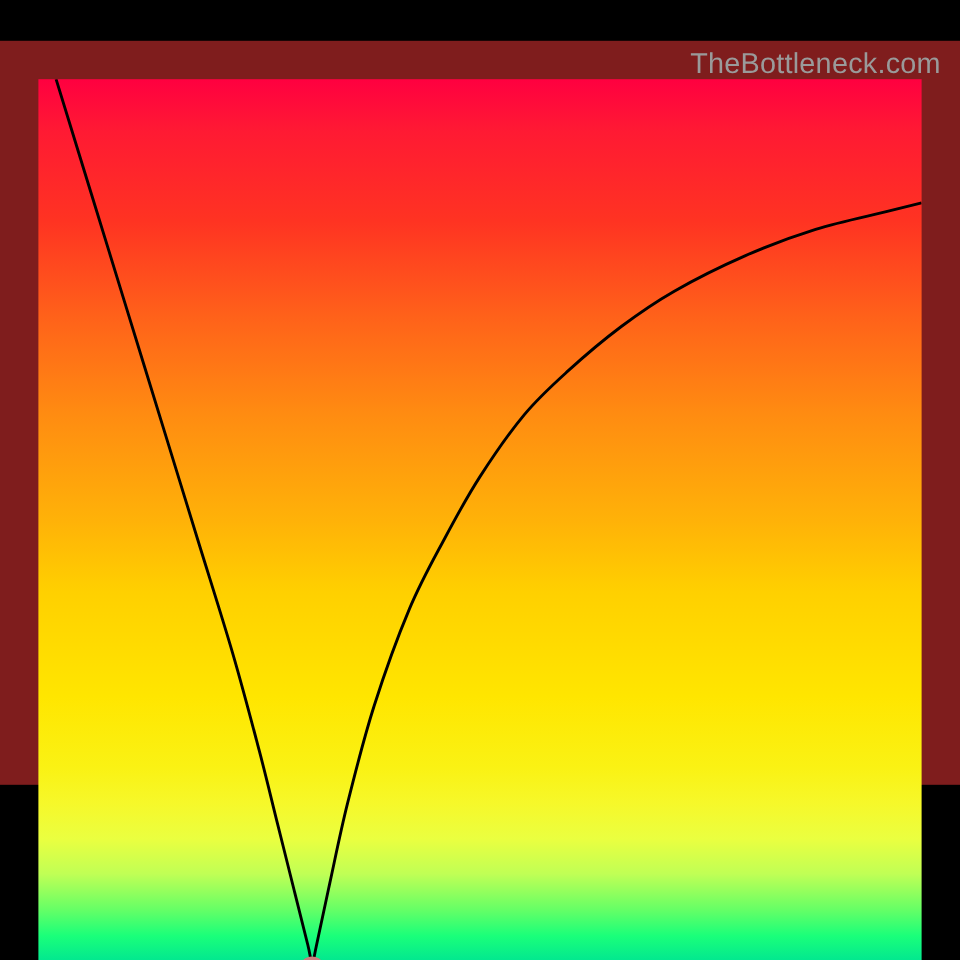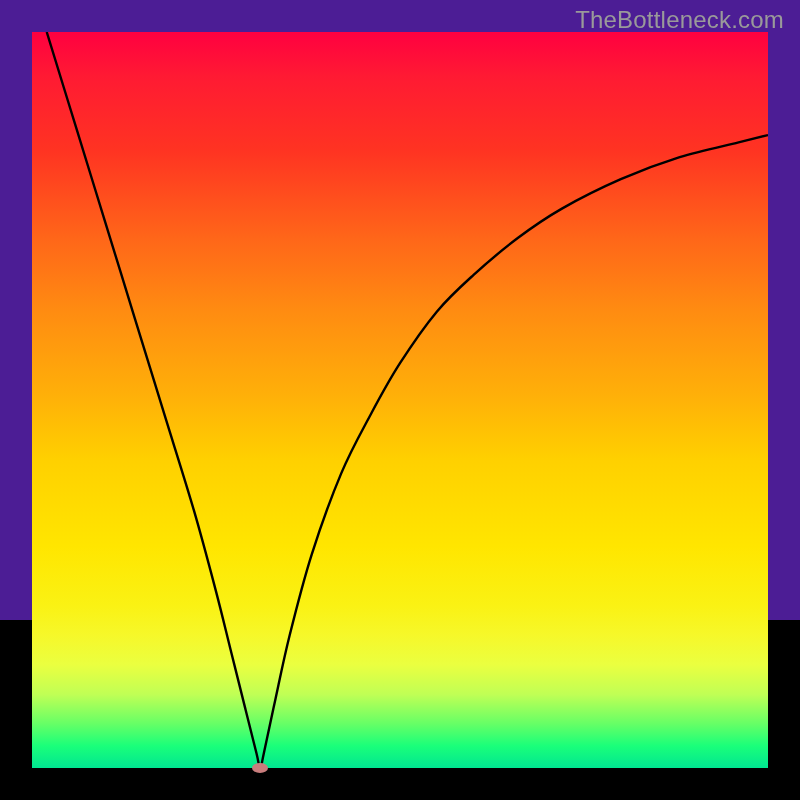--- a/index.html
+++ b/index.html
@@ -8,21 +8,22 @@
     width: 800px;
     height: 800px;
     overflow: hidden;
     background: #000;
     font-family: Arial, Helvetica, sans-serif;
   }
   .frame {
     position: relative;
     width: 800px;
     height: 620px;
-    background: #4c1d95;
+    background: #7f1d1d;
+    margin-top: 34px;
   }
   .plot-area {
     position: absolute;
     left: 32px;
     top: 32px;
     width: 736px;
     height: 736px;
     
     background: linear-gradient(
       to bottom,

